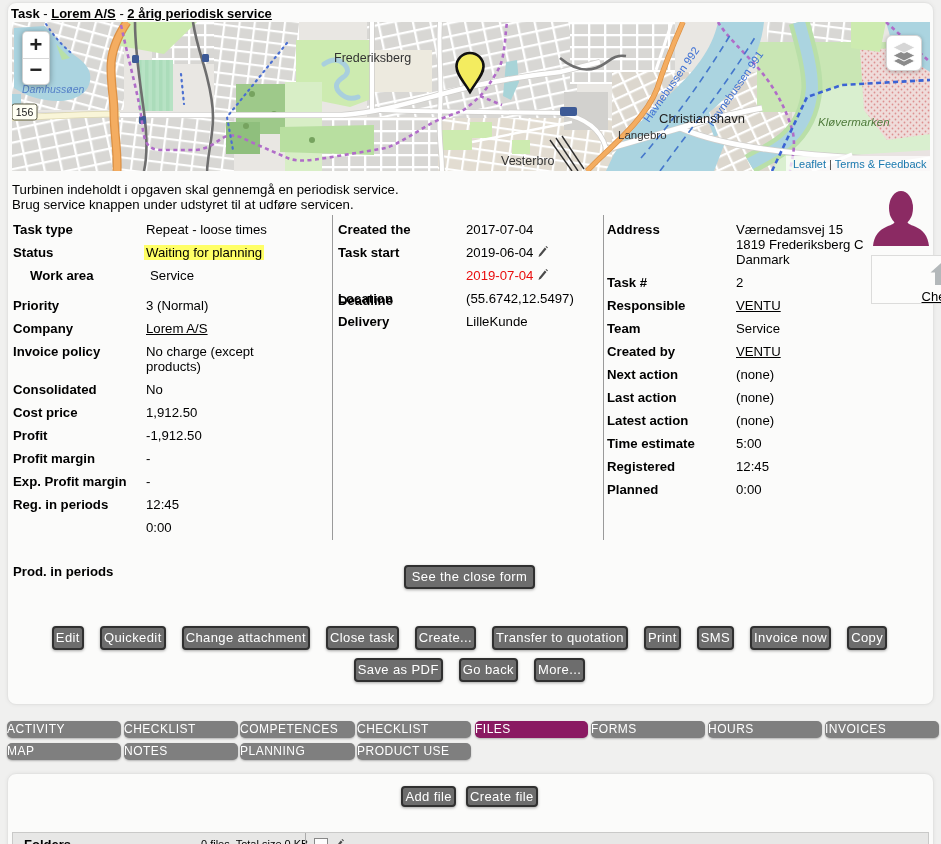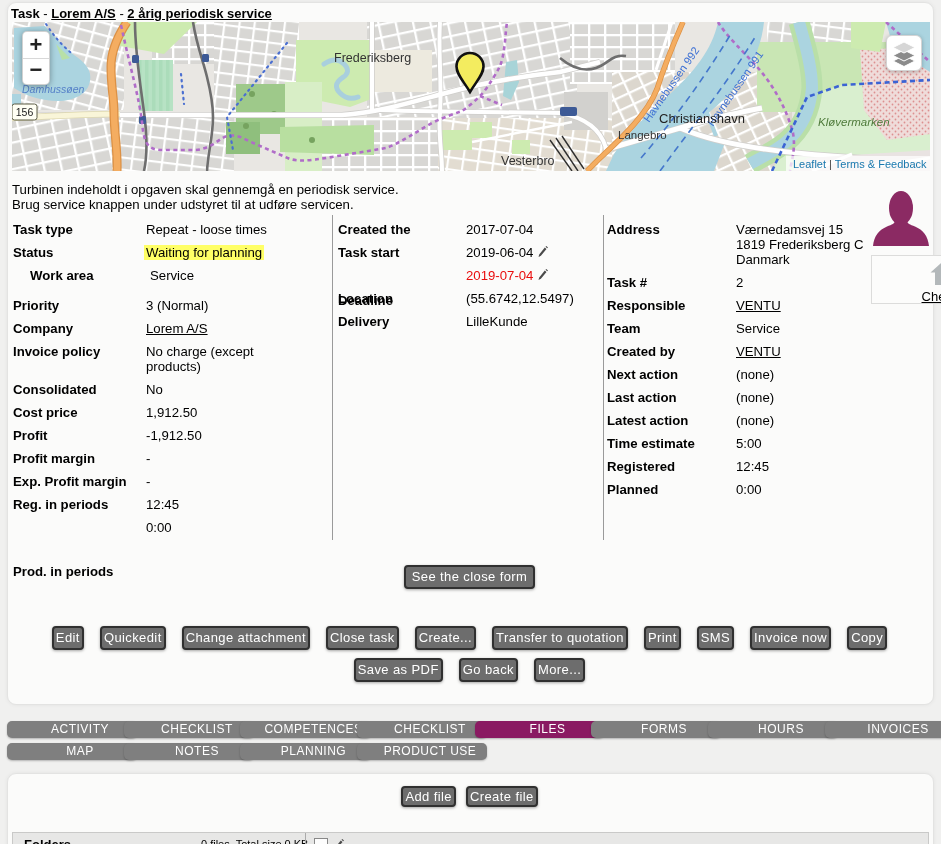--- a/index.html
+++ b/index.html
@@ -11,21 +11,21 @@
 #map{position:absolute;left:12px;top:22px;width:918px;height:149px;overflow:hidden;background:#e9e7e3;}
 #desc{position:absolute;left:12px;top:183px;font-size:13.2px;line-height:14.7px;color:#000;}
 .lab{position:absolute;font-size:13.2px;font-weight:bold;color:#000;white-space:nowrap;}
 .val{position:absolute;font-size:13.2px;color:#000;white-space:nowrap;}
 .sep{position:absolute;width:1px;background:#9a9a9a;top:215px;height:325px;}
 .hl{background:#ffff66;padding:0 2px;}
 a.lnk{color:#000;}
 .red{color:#e90d0d;}
 .btn{display:inline-block;background:#6d6d6d;color:#fff;border:2px solid #303030;border-radius:4px;font-size:13px;line-height:16px;letter-spacing:0.4px;padding:2px 2px;margin:0 8px;box-shadow:0 1px 3px rgba(0,0,0,0.35);white-space:nowrap;}
 .btnrow{position:absolute;width:925px;text-align:center;}
-.tab{position:absolute;height:17px;background:#7f7f7f;border-radius:5px;color:#fff;font-size:12px;letter-spacing:0.5px;text-align:center;line-height:17px;box-shadow:0 1px 2px rgba(0,0,0,0.25);padding-left:16px;}
+.tab{position:absolute;height:17px;background:#7f7f7f;border-radius:5px;color:#fff;font-size:12px;letter-spacing:0.5px;line-height:17px;box-shadow:0 1px 2px rgba(0,0,0,0.25);}
 .tab.on{background:#8a1a62;}
 #fbar{position:absolute;left:12px;top:832px;width:915px;height:21px;background:#e7e7e6;border:1px solid #c9c9c8;}
 .pencil{display:inline-block;vertical-align:-1px;}
 </style>
 </head>
 <body>
 <div class="panel" id="p1"></div>
 <div class="panel" id="p2"></div>
 <div id="hdr">Task<span style="font-weight:normal;"> - </span><a href="#" class="lnk">Lorem A/S</a><span style="font-weight:normal;"> - </span><a href="#" class="lnk">2 årig periodisk service</a></div>
 <div id="map">

